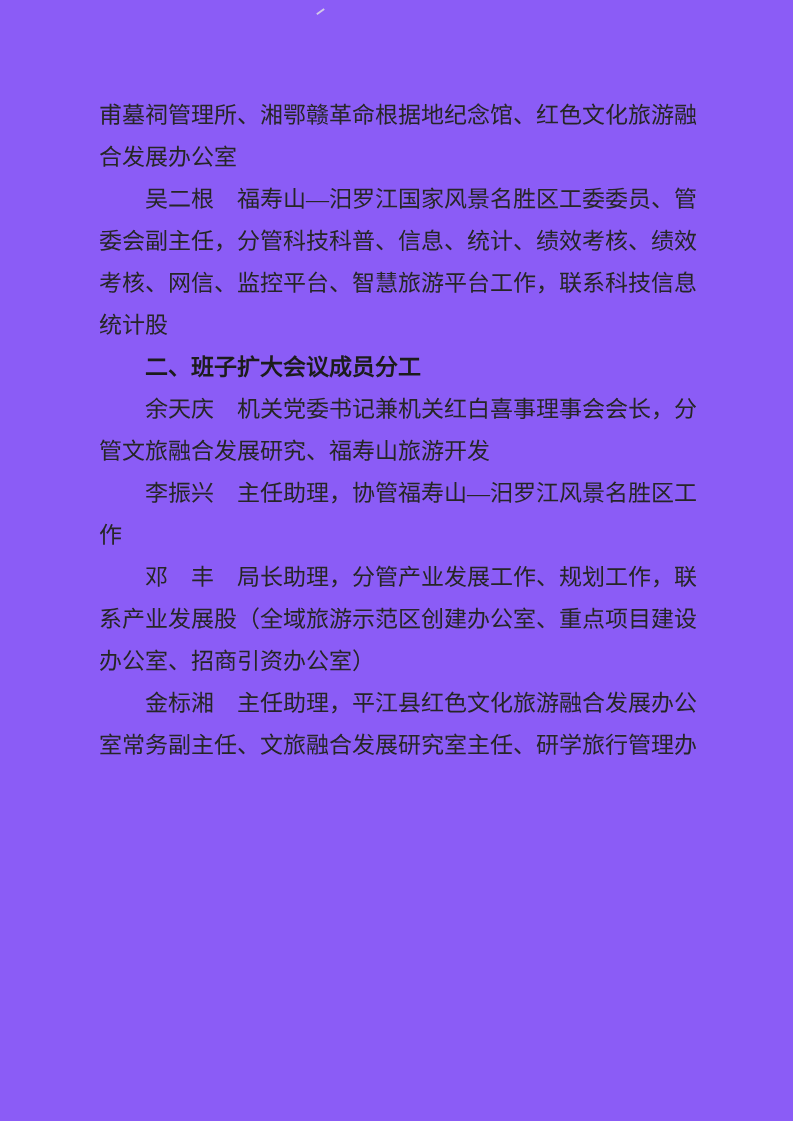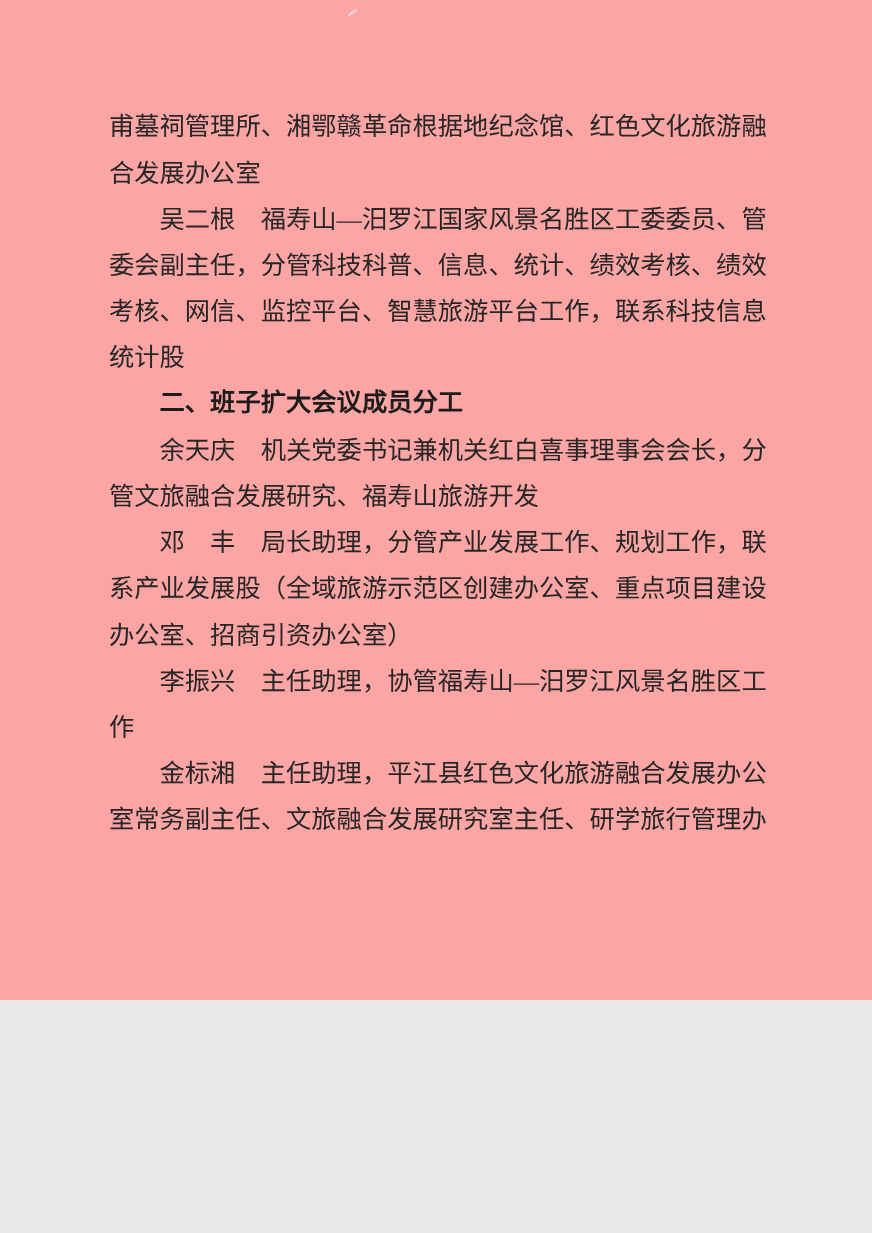--- a/index.html
+++ b/index.html
@@ -3,23 +3,23 @@
 <meta charset="utf-8">
 <style>
   html, body {
     margin: 0;
     padding: 0;
     background: #e9e9e9;
   }
   .page {
     position: relative;
     width: 793px;
-    height: 909px;
+    height: 1121px;
     margin: 0 auto;
-    background: #fca5a5;
+    background: #8b5cf6;
     overflow: hidden;
     font-family: "Liberation Serif", "DejaVu Serif", serif;
     color: #262626;
   }
   .content {
     position: absolute;
     left: 99px;
     top: 95px;
     width: 598px;
     font-size: 23px;
@@ -31,21 +31,21 @@
   .content p {
     margin: 0;
     padding: 0;
     text-indent: 2em;
     word-break: break-all;
   }
   .content p.continuation {
     text-indent: 0;
   }
   .content p.heading {
-    font-family: Liberation Mono, monospace;
+    font-family: Liberation Serif, serif;
     font-weight: bold;
     color: #1c1c1c;
   }
   .scan-artifact {
     position: absolute;
     left: 318px;
     top: 10px;
     width: 9px;
     height: 7px;
     border-top: 2px solid #e3e3e3;
@@ -56,17 +56,17 @@
 </head>
 <body>
 
 <div class="page">
   <div class="scan-artifact"></div>
   <div class="content">
     <p class="continuation">甫墓祠管理所、湘鄂赣革命根据地纪念馆、红色文化旅游融合发展办公室</p>
     <p>吴二根　福寿山—汨罗江国家风景名胜区工委委员、管委会副主任，分管科技科普、信息、统计、绩效考核、绩效考核、网信、监控平台、智慧旅游平台工作，联系科技信息统计股</p>
     <p class="heading">二、班子扩大会议成员分工</p>
     <p>余天庆　机关党委书记兼机关红白喜事理事会会长，分管文旅融合发展研究、福寿山旅游开发</p>
+    <p>李振兴　主任助理，协管福寿山—汨罗江风景名胜区工作</p>
     <p>邓　丰　局长助理，分管产业发展工作、规划工作，联系产业发展股（全域旅游示范区创建办公室、重点项目建设办公室、招商引资办公室）</p>
-    <p>李振兴　主任助理，协管福寿山—汨罗江风景名胜区工作</p>
     <p>金标湘　主任助理，平江县红色文化旅游融合发展办公室常务副主任、文旅融合发展研究室主任、研学旅行管理办</p>
   </div>
 </div>
 
 </body></html>

